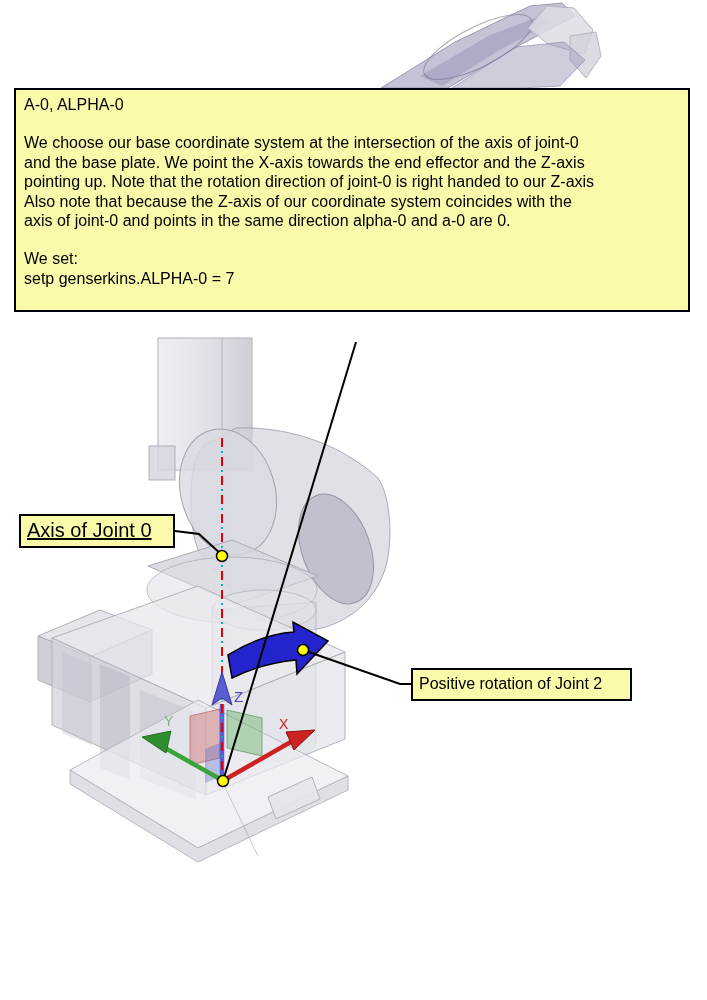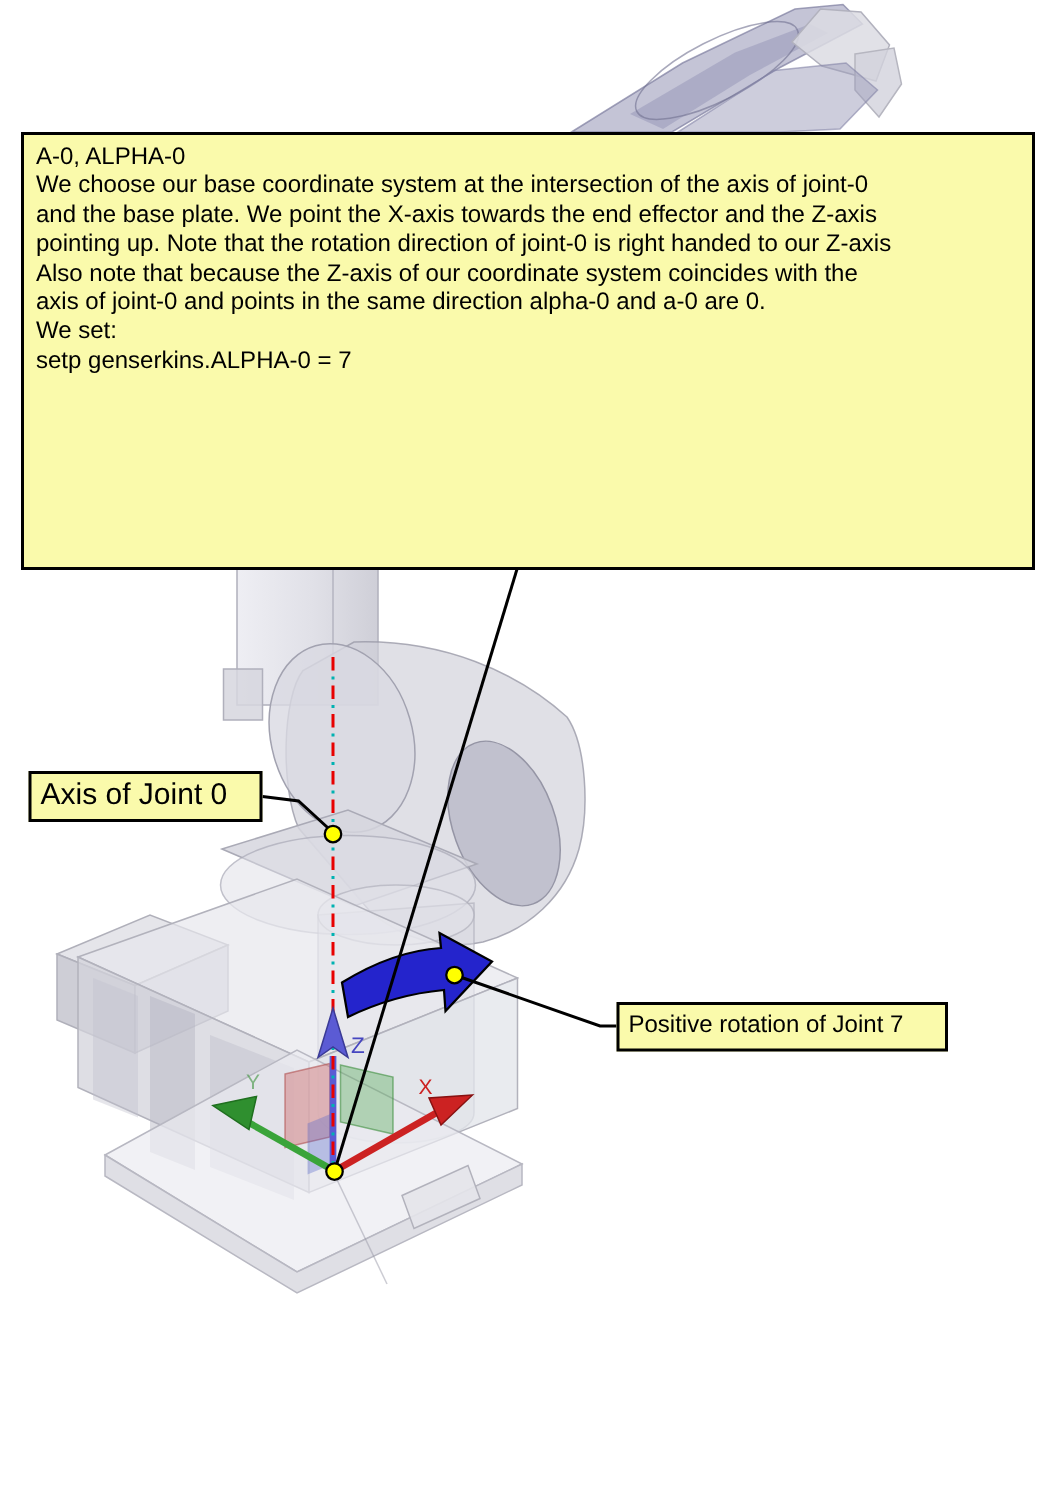--- a/index.html
+++ b/index.html
@@ -1,26 +1,26 @@
 <!DOCTYPE html>
 <html><head>
 <meta charset="utf-8">
 <style>
   html,body{margin:0;padding:0;background:#fff;}
   .page{position:relative;width:707px;height:1000px;background:#ffffff;overflow:hidden;
         font-family:"Liberation Sans", sans-serif;color:#000;}
   .scene{position:absolute;left:0;top:0;width:707px;height:1000px;}
   .callout{position:absolute;background:#FAFAAB;border:2px solid #000;box-sizing:border-box;}
-  .info-box{left:14px;top:88px;width:676px;height:292px;padding:5px 8px;
+  .info-box{left:14px;top:88px;width:676px;height:224px;padding:5px 8px;
             font-size:16px;line-height:19.4px;}
   .info-title{white-space:nowrap;}
-  .info-body{white-space:pre-line;}
-  .info-set{}
+  .info-body{white-space:pre-line;margin-top:19px;}
+  .info-set{margin-top:19px;}
   .axis-callout{left:19px;top:514px;width:156px;height:34px;font-size:20px;
-                line-height:29px;padding:0 6px;white-space:nowrap;}
+                line-height:29px;padding:0 6px;white-space:nowrap;text-decoration:underline;}
   .rot-callout{left:411px;top:668px;width:221px;height:33px;font-size:16px;
                line-height:28px;padding:0 6px;white-space:nowrap;}
   svg text{font-family:"Liberation Sans", sans-serif;}
 </style>
 </head>
 <body>
 
 <div class="page">
 
   <svg class="scene" width="707" height="1000" viewBox="0 0 707 1000">
@@ -131,15 +131,15 @@
 Also note that because the Z-axis of our coordinate system coincides with the
 axis of joint-0 and points in the same direction alpha-0 and a-0 are 0.</div>
     <div class="info-set">
       <div>We set:</div>
       <div>setp genserkins.ALPHA-0 = 7</div>
     </div>
   </div>
 
   <div class="callout axis-callout">Axis of Joint 0</div>
 
-  <div class="callout rot-callout">Positive rotation of Joint 7</div>
+  <div class="callout rot-callout">Positive rotation of Joint 2</div>
 
 </div>
 
 </body></html>

